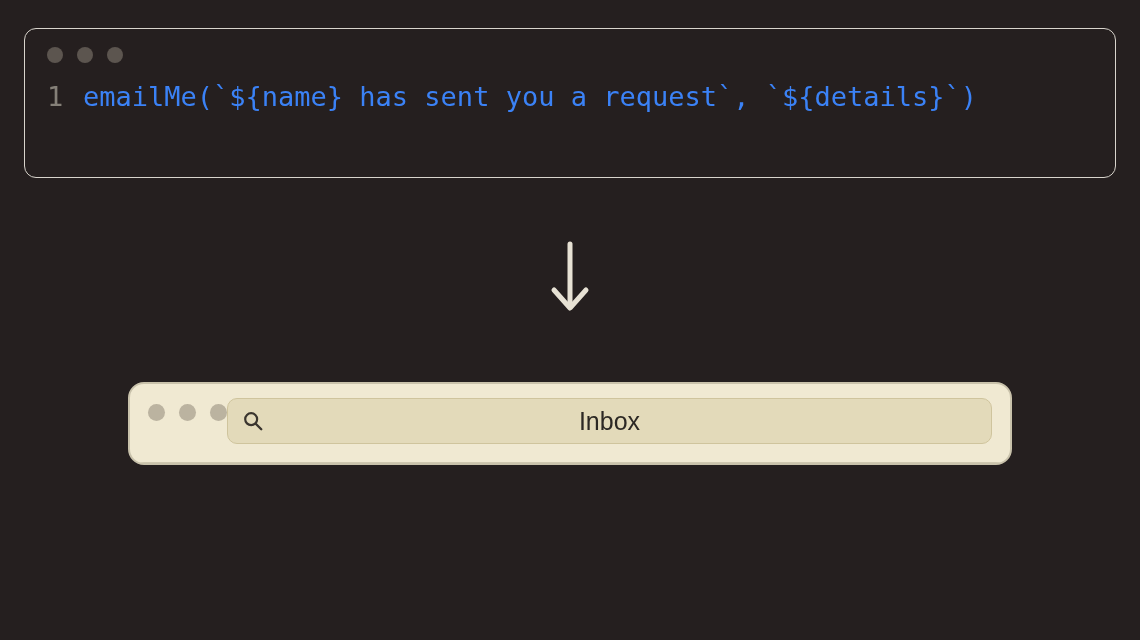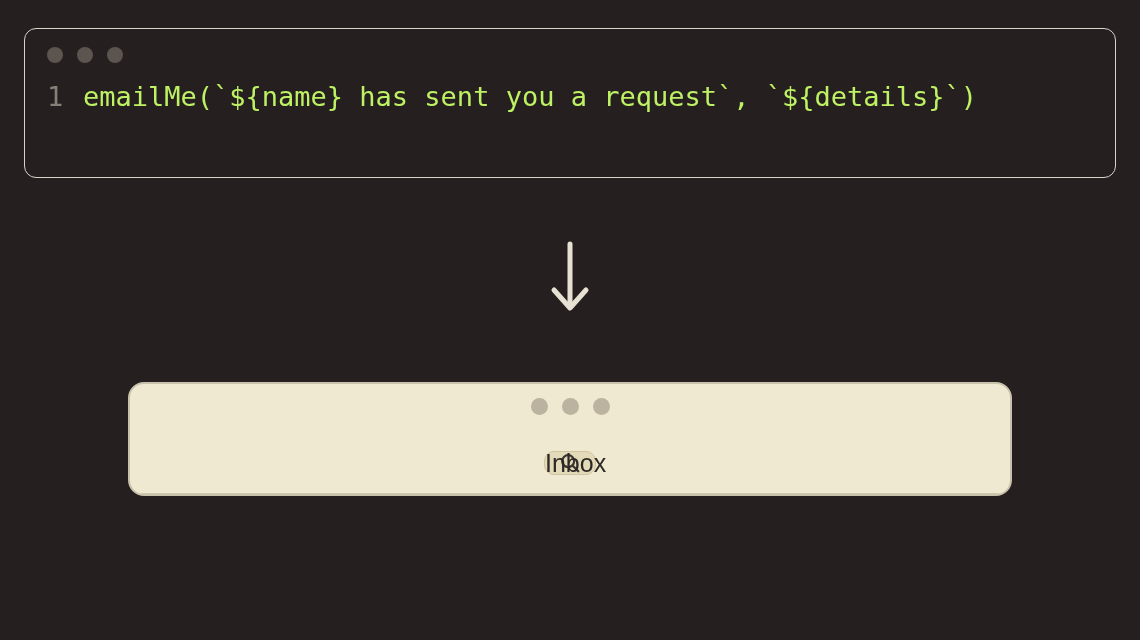--- a/index.html
+++ b/index.html
@@ -39,21 +39,21 @@
     font-family: ui-monospace, "SF Mono", Menlo, Consolas, monospace;
     font-size: 27px;
     letter-spacing: 0;
   }
   .line-number {
     color: #858078;
     width: 36px;
     flex: 0 0 36px;
   }
   .code-text {
-    color: #bef264;
+    color: #3b82f6;
     white-space: pre;
   }
 
   
   .arrow-wrap {
     position: absolute;
     top: 240px;
     left: 0; right: 0;
     display: flex;
     justify-content: center;
@@ -68,23 +68,21 @@
     top: 382px;
     background: #f0e9d2;
     border: 2px solid #c9c2ab;
     border-radius: 16px;
     overflow: hidden;
   }
   .mail-toolbar {
     display: flex;
     align-items: center;
     padding: 14px 18px 18px 18px;
-    gap: 18px;
     border-bottom: 1px solid #cfc8b0;
-    flex-direction: column;
   }
   .mail-toolbar .traffic-dots .dot {
     background: #bbb3a0;
     width: 17px; height: 17px;
   }
   .search-bar {
     flex: 1;
     height: 46px;
     background: #e3daba;
     border: 1.5px solid #cfc49d;

